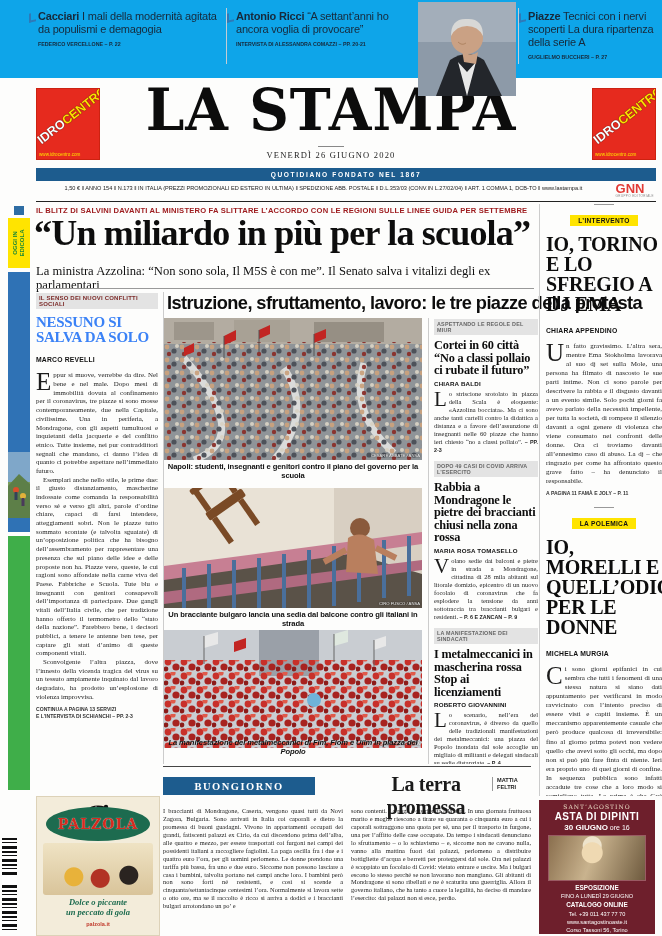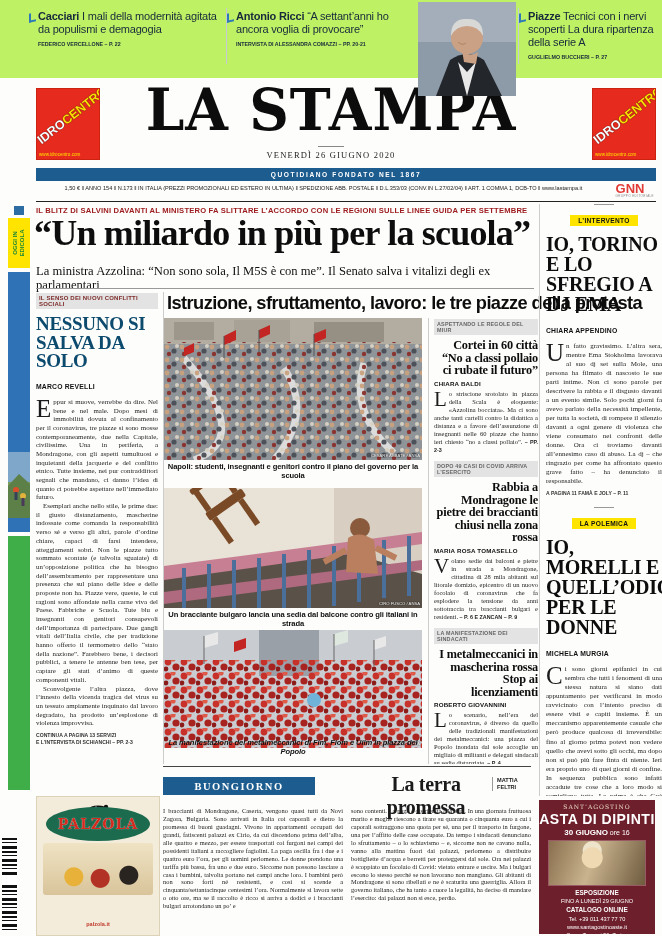--- a/index.html
+++ b/index.html
@@ -1,21 +1,21 @@
 <!DOCTYPE html>
 <html><head>
 <meta charset="utf-8">
 <style>
   html,body{margin:0;padding:0;background:#c9c9c9;}
   .page{position:relative;width:662px;height:936px;background:#fdfdfc;overflow:hidden;
         font-family:"Liberation Serif","DejaVu Serif",serif;color:#1a1a1a;}
   .abs{position:absolute;}
 
   
-  .topbar{left:0;top:0;width:662px;height:78px;background:#bef264;}
+  .topbar{left:0;top:0;width:662px;height:78px;background:#0ea5e9;}
   .teaser{position:absolute;top:10px;color:#17293b;}
   .teaser-title{font-family:"Liberation Sans",sans-serif;font-size:11px;line-height:1.18;font-weight:400;letter-spacing:-.2px;}
   .teaser-title b{font-weight:700;}
   .teaser-byline{font-family:"Liberation Sans",sans-serif;font-size:5.3px;font-weight:700;margin-top:5px;color:#17293b;}
   .teaser-mark{position:absolute;left:-9px;top:3px;width:5px;height:7px;border-left:2px solid #2e79b8;border-bottom:2px solid #2e79b8;transform:skewY(-12deg);}
   .tdiv{position:absolute;top:8px;width:1px;height:56px;background:#c3ccd4;}
 
   
   .mast-title{left:0;top:82px;width:662px;text-align:center;font-family:"DejaVu Serif",serif;
               font-weight:900;font-size:55px;line-height:1;letter-spacing:1px;color:#0c0c0c;transform:scaleY(1.04);}
@@ -68,36 +68,36 @@
          font-weight:700;font-size:6.6px;letter-spacing:.3px;padding:2px 8px;}
   .byline{font-family:"Liberation Sans",sans-serif;font-weight:700;font-size:6.8px;letter-spacing:.2px;color:#111;}
   .body{font-size:7px;line-height:1.3;text-align:justify;color:#1c1c1c;}
   .body .dc{float:left;font-size:25px;line-height:20px;padding:1px 2px 0 0;font-weight:400;}
   .foot{font-family:"Liberation Sans",sans-serif;font-weight:700;font-size:5.1px;color:#333;white-space:pre-line;line-height:1.4;}
   .ind{text-indent:7px;margin:0;}
   p{margin:0;}
 
   
   .leftcol{left:36px;top:292px;width:122px;height:492px;overflow:hidden;}
-  .leftcol h2{margin:5px 0 4px;font-size:19px;line-height:.98;letter-spacing:-.3px;font-weight:700;color:#0c4a6e;}
+  .leftcol h2{margin:5px 0 4px;font-size:15px;line-height:.98;letter-spacing:-.3px;font-weight:700;color:#3b82f6;}
   .leftcol .body{font-size:6.9px;line-height:1.26;margin-top:5px;}
 
   
   .center{left:163px;top:292px;width:368px;height:472px;}
   .c-head{font-family:"Liberation Sans",sans-serif;font-weight:800;font-size:19px;letter-spacing:-.6px;
           color:#0d0d0d;transform:scaleX(.96);transform-origin:0 0;white-space:nowrap;}
   .photo{position:absolute;left:0;width:258px;background:#888;overflow:hidden;}
   .photo svg{display:block;}
   .credit{position:absolute;right:2px;bottom:2px;font-family:"Liberation Sans",sans-serif;font-size:4.2px;color:#f0f0f0;
           text-shadow:0 0 2px #000;}
   .caption{position:absolute;left:0;width:258px;font-family:"Liberation Sans",sans-serif;font-weight:700;
            font-size:7.6px;color:#111;letter-spacing:-.1px;text-align:center;}
   .ctext{position:absolute;left:264px;top:26px;width:104px;height:446px;border-left:1px solid #ccc;padding-left:5px;overflow:hidden;}
   .ctext .gkick{font-size:5.4px;color:#666;margin-top:7px;}
-  .ctext h3{margin:3px 0 2px;font-size:12.3px;line-height:1.02;font-weight:700;letter-spacing:-.2px;color:#0d0d0d;text-align:right;}
+  .ctext h3{margin:3px 0 2px;font-size:12.3px;line-height:1.02;font-weight:700;letter-spacing:-.2px;color:#0d0d0d;}
   .ctext .byline{font-size:6.2px;display:block;margin:3px 0;}
   .ctext .body{font-size:6.5px;line-height:1.24;}
   .ctext .body .dc{font-size:21px;line-height:17px;}
   .pref{font-weight:700;font-family:"Liberation Sans",sans-serif;font-size:5.4px;}
 
   
   .rightcol{left:539px;top:204px;width:116px;height:592px;border-left:1px solid #ccc;padding-left:6px;overflow:hidden;}
   .rightcol h2{margin:7px 0 5px;font-size:20px;line-height:1.0;letter-spacing:-.2px;font-weight:700;color:#0d0d0d;}
   .rightcol .body{margin-top:5px;font-size:7px;line-height:1.29;}
   .rightcol .foot{margin:4px 0 10px;}
@@ -124,21 +124,21 @@
                        radial-gradient(circle at 52% 68%,#b23325 0 9px,transparent 10px),
                        radial-gradient(circle at 78% 62%,#2a2420 0 9px,transparent 10px),
                        linear-gradient(#efe3c4,#d9c49a);border-radius:3px;}
   .palz-tag{position:absolute;left:0;top:100px;width:122px;color:#1d6b4f;font-style:italic;font-weight:700;
             font-size:8.5px;line-height:1.2;white-space:pre-line;}
   .palz-url{position:absolute;left:0;top:124px;width:122px;color:#c0392b;font-family:"Liberation Sans",sans-serif;font-weight:700;font-size:5.5px;}
 
   .santa{left:539px;top:800px;width:116px;height:134px;background:#6e1f2c;color:#fff;text-align:center;overflow:hidden;
          font-family:"Liberation Sans",sans-serif;}
   .santa .logo{margin-top:3px;font-size:6px;letter-spacing:1px;color:#e8d9c2;font-family:"DejaVu Serif",serif;}
-  .santa .t1{font-size:14px;font-weight:800;letter-spacing:.5px;margin-top:1px;}
+  .santa .t1{font-size:10px;font-weight:800;letter-spacing:.5px;margin-top:1px;}
   .santa .t2{font-size:7px;margin-top:1px;}
   .santa .t2 b{font-size:8px;}
   .santa .paint{margin:3px auto 2px;width:96px;height:44px;border:1px solid #9a5a63;
         background:radial-gradient(circle at 45% 38%,#efd9b2 0 10px,transparent 11px),
                    radial-gradient(circle at 45% 22%,#eee3cb 0 9px,transparent 10px),
                    linear-gradient(110deg,#8a6f4e,#c9b38e 45%,#6e5a3e);}
   .santa .l{font-size:5.6px;line-height:1.45;}
   .santa .l b{font-size:6.4px;}
 
   
@@ -399,20 +399,22 @@
           <circle cx="21" cy="4" r="2.2" fill="#111"></circle>
           <rect x="6" y="8" width="2" height="2" fill="#111"></rect>
           <rect x="17" y="8" width="2" height="2" fill="#111"></rect>
           <circle cx="11" cy="5" r="1.6" fill="#fff"></circle>
         </svg>
     </div>
     <div class="palz-oval">
         <span>PALZOLA</span>
       </div>
     <div class="palz-mid"></div>
+    <div class="palz-tag">Dolce o piccante
+un peccato di gola</div>
     <div class="palz-url">palzola.it</div>
   </div>
 
   <div class="abs santa">
     <div class="logo">SANT’AGOSTINO</div>
     <div class="t1">ASTA DI DIPINTI</div>
     <div class="t2"><b>30 GIUGNO</b><span> ore 16</span></div>
     <div class="paint"></div>
     <div class="l">
       <b>ESPOSIZIONE</b><br>

